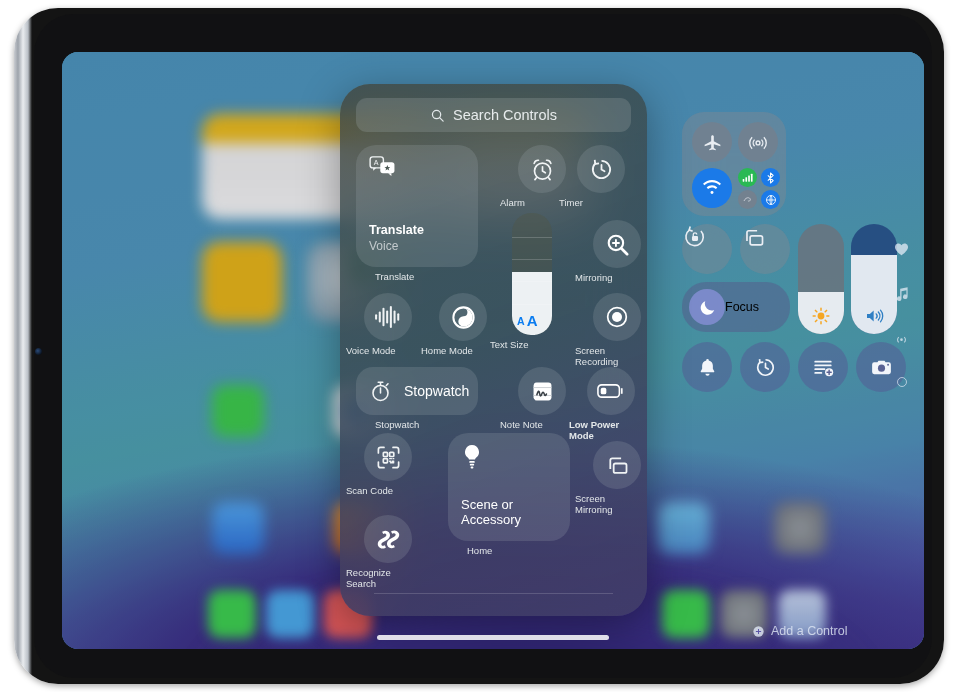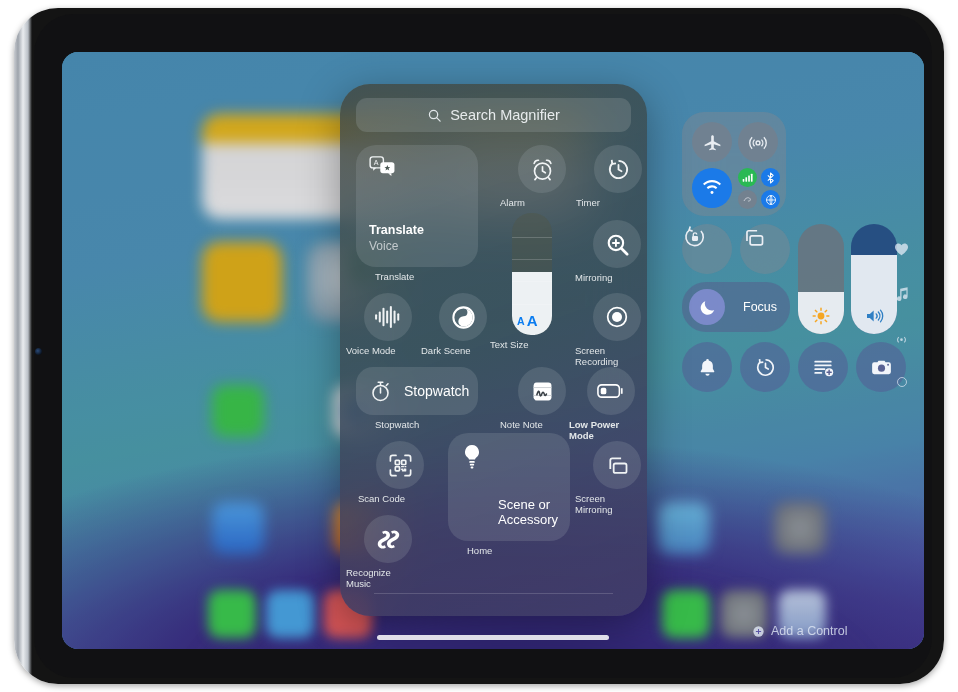--- a/index.html
+++ b/index.html
@@ -139,21 +139,21 @@
   
   #mod-rot  { left: 7px;   top: 120px; width: 50px; height: 50px; border-radius: 50%; }
   #mod-mir  { left: 65px;  top: 120px; width: 50px; height: 50px; border-radius: 50%; }
   #mod-focus{ left: 7px;   top: 178px; width: 108px; height: 50px; border-radius: 24px;
               background: rgba(86,92,140,.52); display:flex; align-items:center; }
   #focus-dot {
     width: 36px; height: 36px; border-radius: 50%;
     background: rgba(132,142,210,.85);
     margin-left: 7px; display:flex; align-items:center; justify-content:center;
   }
-  #focus-label { margin-left: 18px; font-size: 12.5px; color:#ffffff; }
+  #focus-label { margin-left: 0; font-size: 12.5px; color:#000000; }
 
   
   .slider {
     position: absolute; width: 46px; height: 110px; border-radius: 23px;
     overflow: hidden; background: rgba(108,114,124,.8);
     display:flex; flex-direction:column; justify-content:flex-end;
   }
   #sl-bright { left: 123px; top: 120px; }
   #sl-vol    { left: 176px; top: 120px; background: rgba(30,62,120,.78); }
   .sl-fill { width: 100%; background: rgba(240,244,249,.93);
@@ -437,21 +437,21 @@
       <span>Add a Control</span>
     </div>
 
     <div id="cc-gallery">
 
       <div id="search-bar">
         <svg width="15" height="15" viewBox="0 0 24 24" fill="none" stroke="#e2e7e9" stroke-width="2">
           <circle cx="10.5" cy="10.5" r="6.6"></circle>
           <path d="M15.4 15.4L21 21" stroke-linecap="round"></path>
         </svg>
-        <span>Search Magnifier</span>
+        <span>Search Controls</span>
       </div>
 
       <div id="grid">
 
         <div class="cell" style="left:0; top:0;">
           <div class="big" style="width:122px; height:122px;">
             <span class="ico">
               <svg width="27" height="23" viewBox="0 0 30 26">
                 <rect x="1" y="1" width="15" height="12.4" rx="3" fill="none" stroke="#f0f3f4" stroke-width="1.6"></rect>
                 <path d="M4.5 13.4v3.3l3.6-3.3z" fill="#f0f3f4"></path>
@@ -472,21 +472,21 @@
             <svg width="27" height="27" viewBox="0 0 24 24" fill="none" stroke="#f0f3f4" stroke-width="1.5">
               <circle cx="12" cy="13.4" r="7.1"></circle>
               <path d="M12 9.6v3.8l2.5 1.5" stroke-linecap="round"></path>
               <path d="M4.6 6.6a3.6 3.6 0 0 1 3.8-2.8M19.4 6.6a3.6 3.6 0 0 0-3.8-2.8" stroke-linecap="round"></path>
               <path d="M6.6 19.4l-1.3 1.6M17.4 19.4l1.3 1.6" stroke-linecap="round"></path>
             </svg>
           </div>
           <span class="cap" style="top:52px; left:24px;">Alarm</span>
         </div>
 
-        <div class="cell" style="left:238px; top:0;">
+        <div class="cell" style="left:221px; top:0;">
           <div class="circ">
             <svg width="27" height="27" viewBox="0 0 24 24" fill="none" stroke="#f0f3f4" stroke-width="1.6">
               <path d="M12 4.3a7.7 7.7 0 1 1-5.7 2.5"></path>
               <path d="M6 3.5l.4 3.5 3.4-.5"></path>
               <path d="M12 8V12l2.7 1.6" stroke-linecap="round"></path>
             </svg>
           </div>
           <span class="cap" style="top:52px; left:24px;">Timer</span>
         </div>
 
@@ -534,21 +534,21 @@
           <span class="cap" style="top:52px; left:24px;">Voice Mode</span>
         </div>
 
         <div class="cell" style="left:83px; top:148px;">
           <div class="circ">
             <svg width="27" height="27" viewBox="0 0 24 24">
               <circle cx="12" cy="12" r="9" fill="none" stroke="#ffffff" stroke-width="1.8"></circle>
               <path d="M12 3.9a8.1 8.1 0 0 1 0 16.2 4.6 4.6 0 0 1 0-9.2 3.5 3.5 0 0 0 0-7z" fill="#ffffff"></path>
             </svg>
           </div>
-          <span class="cap" style="top:52px; left:24px;">Dark Scene</span>
+          <span class="cap" style="top:52px; left:24px;">Home Mode</span>
         </div>
 
         <div class="cell" style="left:237px; top:148px;">
           <div class="circ">
             <svg width="26" height="26" viewBox="0 0 24 24">
               <circle cx="12" cy="12" r="8.6" fill="none" stroke="#ffffff" stroke-width="1.6"></circle>
               <circle cx="12" cy="12" r="4.6" fill="#ffffff"></circle>
             </svg>
           </div>
           <span class="cap" style="top:52px; left:24px;">Screen
@@ -587,21 +587,21 @@
             <svg width="28" height="18" viewBox="0 0 30 18">
               <rect x="1" y="2.4" width="23" height="13.2" rx="4" fill="none" stroke="#ffffff" stroke-width="1.7"></rect>
               <rect x="4" y="5.4" width="6" height="7.2" rx="2" fill="#ffffff"></rect>
               <path d="M26.6 6.6v4.8" stroke="#ffffff" stroke-width="1.7" stroke-linecap="round"></path>
             </svg>
           </div>
           <span class="cap" style="top:52px; left:24px;">Low Power
 Mode</span>
         </div>
 
-        <div class="cell" style="left:8px; top:296px;margin-left:12px;">
+        <div class="cell" style="left:8px; top:288px;">
           <div class="circ">
             <svg width="27" height="27" viewBox="0 0 24 24" fill="none" stroke="#f0f3f4" stroke-width="1.5">
               <path d="M3 8V5a2 2 0 0 1 2-2h3M21 8V5a2 2 0 0 0-2-2h-3M3 16v3a2 2 0 0 0 2 2h3M21 16v3a2 2 0 0 1-2 2h-3" stroke-linecap="round"></path>
               <rect x="7.4" y="7.4" width="3.7" height="3.7" rx=".7"></rect>
               <rect x="7.4" y="13" width="3.7" height="3.7" rx=".7"></rect>
               <rect x="13" y="7.4" width="3.7" height="3.7" rx=".7"></rect>
               <path d="M13 13h1.6M16 13h.7M13 15.3h.9M15.2 15.3h1.5M13.7 16.7h3" stroke-width="1.2" stroke-linecap="round"></path>
             </svg>
           </div>
           <span class="cap" style="top:52px; left:24px;">Scan Code</span>
@@ -610,21 +610,21 @@
         <div class="cell" style="left:92px; top:288px;">
           <div class="big" style="width:122px; height:108px;">
             <span class="ico">
               <svg width="22" height="26" viewBox="0 0 22 26" fill="#ffffff">
                 <path d="M11 1a7 7 0 0 1 4.3 12.5c-.8.6-1.2 1.3-1.3 2.1H8c-.1-.8-.5-1.5-1.3-2.1A7 7 0 0 1 11 1z"></path>
                 <rect x="8.2" y="17" width="5.6" height="1.8" rx=".9"></rect>
                 <rect x="8.8" y="19.8" width="4.4" height="1.8" rx=".9"></rect>
                 <rect x="9.6" y="22.6" width="2.8" height="1.8" rx=".9"></rect>
               </svg>
             </span>
-            <span class="t1" style="bottom:14px; font-weight:normal; font-size:13px;margin-left:37px;">Scene or Accessory</span>
+            <span class="t1" style="bottom:14px; font-weight:normal; font-size:13px;">Scene or Accessory</span>
           </div>
           <span class="cap" style="top:112px; left:61px;">Home</span>
         </div>
 
         <div class="cell" style="left:237px; top:296px;">
           <div class="circ">
             <svg width="27" height="27" viewBox="0 0 24 24" fill="none" stroke="#f0f3f4" stroke-width="1.6">
               <rect x="8.6" y="10.2" width="11.4" height="8.4" rx="1.6"></rect>
               <path d="M5.6 15.2V7.4A1.8 1.8 0 0 1 7.4 5.6h7.8"></path>
             </svg>
@@ -634,21 +634,21 @@
         </div>
 
         <div class="cell" style="left:8px; top:370px;">
           <div class="circ">
             <svg width="27" height="27" viewBox="0 0 24 24" fill="#ffffff">
               <path d="M14.9 4.5c2.5-1.2 5.3-.3 6.3 2 .9 2.1-.1 4.4-2.5 5.7l-3.6 2c-1 .6-1.4 1.5-1.1 2.3.3.7 1.2 1 2.1.6l.6-.3 1 2-.7.4c-2.4 1.2-5.1.3-6-1.9-.9-2.1.1-4.4 2.4-5.7l3.6-2c1.1-.6 1.6-1.6 1.2-2.4-.3-.8-1.3-1.1-2.3-.6l-.6.3-1-2z"></path>
               <path d="M9.1 19.5c-2.5 1.2-5.3.3-6.3-2-.9-2.1.1-4.4 2.5-5.7l3.6-2c1-.6 1.4-1.5 1.1-2.3-.3-.7-1.2-1-2.1-.6l-.6.3-1-2 .7-.4c2.4-1.2 5.1-.3 6 1.9.9 2.1-.1 4.4-2.4 5.7l-3.6 2c-1.1.6-1.6 1.6-1.2 2.4.3.8 1.3 1.1 2.3.6l.6-.3 1 2z"></path>
             </svg>
           </div>
           <span class="cap" style="top:52px; left:24px;">Recognize
-Music</span>
+Search</span>
         </div>
       </div>
 
       <div id="gal-div"></div>
     </div>
 
     <div id="home-ind"></div>
   </div>
 </div>
 

